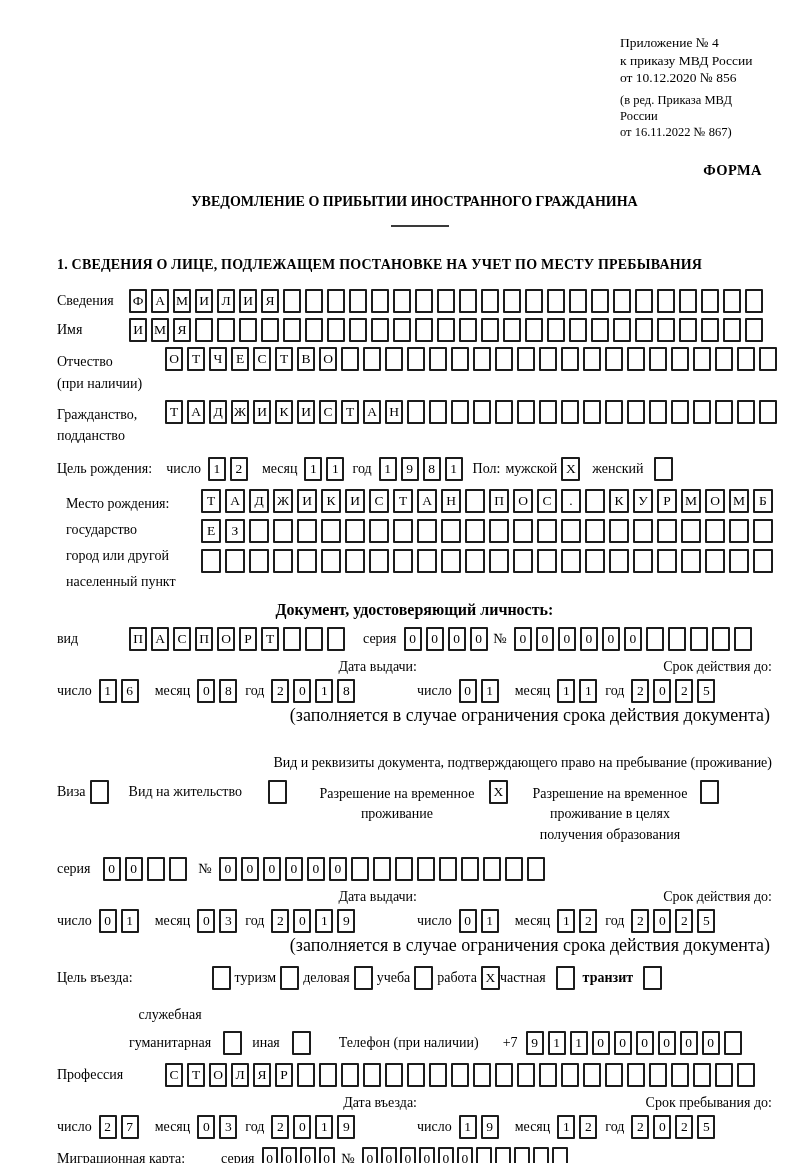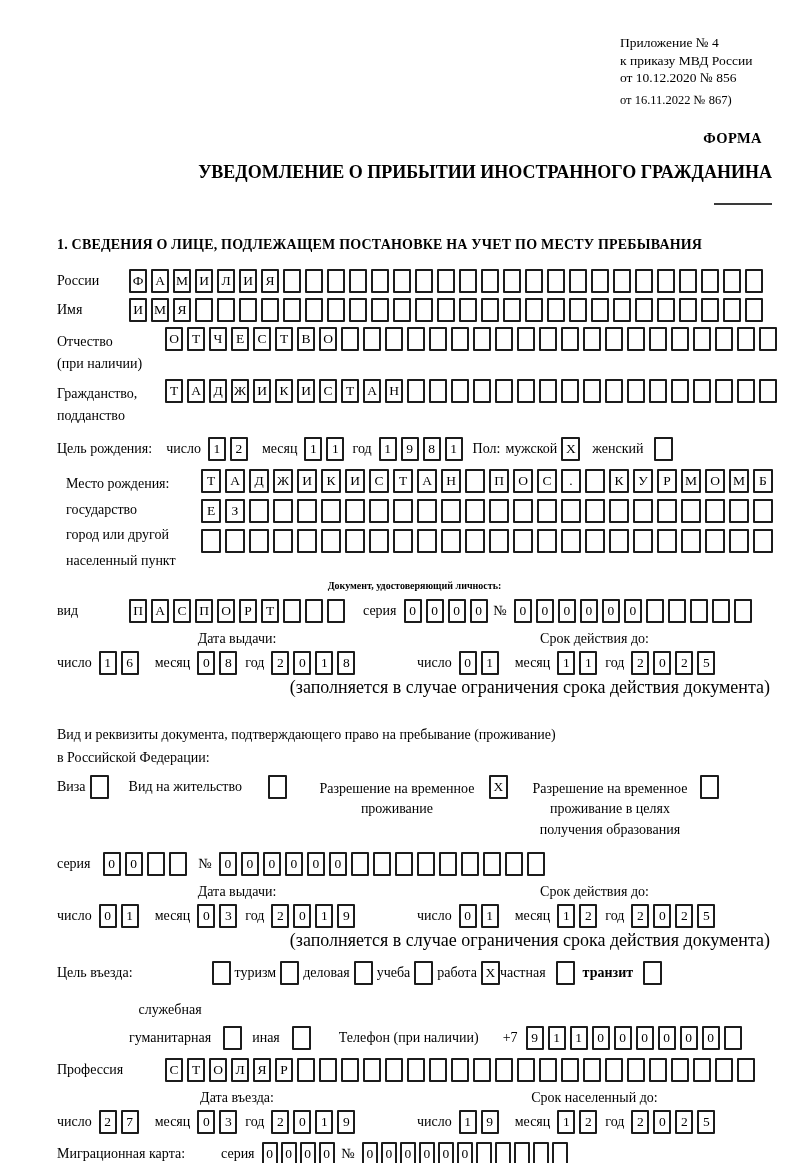--- a/index.html
+++ b/index.html
@@ -8,21 +8,21 @@
     width:800px; height:1163px; overflow:hidden;
     font-family:"Liberation Serif", serif; color:#000; font-size:14px;
   }
   .page { padding:34px 28px 10px 57px; width:800px; height:1163px; }
 
   
   .hdr-block { margin-left:563px; font-size:13.5px; line-height:1.3; }
   .hdr-edition { margin-top:5px; font-size:12.5px; line-height:1.3; }
   .form-label { text-align:right; font-weight:bold; font-size:14.5px; margin:22px 10px 0 0; letter-spacing:.4px; }
 
-  .title { text-align:right; font-weight:bold; font-size:18px; line-height:1.5; margin-top:12px; }
+  .title { text-align:center; font-weight:bold; font-size:14px; line-height:1.5; margin-top:12px; }
   .uline { display:inline-block; width:58px; border-bottom:2px solid #3a3a3a; height:13px; margin-left:10px; }
 
   .sec-heading { font-weight:bold; font-size:14px; margin-top:24px; margin-bottom:16px; letter-spacing:.2px; }
 
   
   .frow { display:flex; align-items:flex-start; margin-bottom:5px; }
   .lbl { padding-top:4px; flex:none; }
   .w72 { width:72px; } .w108 { width:108px; } .w135 { width:135px;margin-left:9px; }
   .cells { display:inline-flex; flex:none; }
   .cell {
@@ -30,66 +30,67 @@
     margin-right:4px; text-align:center; font-size:13.5px; line-height:20px; background:#fff; flex:none;
   }
   .c24 .cell { width:20px; }
   .c20 .cell { width:16px; margin-right:3px; }
   .cb {
     display:inline-block; width:19px; height:24px; border:2px solid #1c1c1c; border-radius:1px;
     text-align:center; font-size:13.5px; line-height:20px; flex:none; margin:0 4px;
   }
   .two { line-height:1.55; }
 
-  .doc-heading { text-align:center; font-weight:bold; font-size:10px; margin:6px 0 8px 0; }
+  .doc-heading { text-align:center; font-weight:bold; font-size:16px; margin:6px 0 8px 0; }
 
   .dates-pair { display:flex; margin-top:8px; }
   .dgroup { }
   .dg-left { width:360px; }
   .dg-right { flex:1; }
-  .dheading { text-align:center; font-size:14px; margin-bottom:4px; }
+  .dheading { text-align:right; font-size:14px; margin-bottom:4px; }
   .dfields { display:flex; align-items:flex-start; }
   .dlbl { padding:4px 7px 0 0; flex:none; }
   .note-right { text-align:right; font-size:18px; margin:2px 2px 10px 0; }
 
-  .intro { margin-top:26px; line-height:1.6; }
+  .intro { margin-top:26px; line-height:1.6;text-align:right; }
 
   .opts-row { display:flex; align-items:flex-start; margin-top:6px; margin-bottom:12px; }
   .opt { display:flex; align-items:flex-start; }
   .opt-label { padding-top:4px; }
   .opt-center { text-align:center; line-height:1.45; padding-top:4px; }
 
   .purpose-line { display:flex; align-items:flex-start; margin-bottom:8px; }
   .purpose-line .lbl2 { padding-top:4px; flex:none; }
 </style>
 </head>
 <body>
 
 <div class="page">
 
   <div class="hdr-block">
     <div>Приложение № 4</div>
     <div>к приказу МВД России</div>
     <div>от 10.12.2020 № 856</div>
     <div class="hdr-edition">
+      <div>(в ред. Приказа МВД России</div>
       <div>от 16.11.2022 № 867)</div>
     </div>
   </div>
 
   <div class="form-label">ФОРМА</div>
 
   <div class="title">
     <div>УВЕДОМЛЕНИЕ О ПРИБЫТИИ ИНОСТРАННОГО ГРАЖДАНИНА</div>
     <div><span class="uline"></span></div>
   </div>
 
   <div class="sec-heading">1. СВЕДЕНИЯ О ЛИЦЕ, ПОДЛЕЖАЩЕМ ПОСТАНОВКЕ НА УЧЕТ ПО МЕСТУ ПРЕБЫВАНИЯ</div>
 
   <div class="frow">
-    <span class="lbl w72">России</span>
+    <span class="lbl w72">Сведения</span>
     <span class="cells">
         <span class="cell">Ф</span>
         <span class="cell">А</span>
         <span class="cell">М</span>
         <span class="cell">И</span>
         <span class="cell">Л</span>
         <span class="cell">И</span>
         <span class="cell">Я</span>
         <span class="cell"></span>
         <span class="cell"></span>
@@ -422,21 +423,20 @@
             <span class="cell">2</span>
             <span class="cell">5</span>
           </span>
       </div>
     </div>
   </div>
   <div class="note-right">(заполняется в случае ограничения срока действия документа)</div>
 
   <div class="intro">
     <div>Вид и реквизиты документа, подтверждающего право на пребывание (проживание)</div>
-    <div>в Российской Федерации:</div>
   </div>
 
   <div class="opts-row">
     <span class="opt">
       <span class="opt-label">Виза</span>
       <span class="cb"></span>
     </span>
     <span class="opt" style="margin-left:16px;">
       <span class="opt-label">Вид на жительство</span>
       <span class="cb" style="margin-left:26px;"></span>
@@ -623,21 +623,21 @@
         <span class="dlbl" style="padding-left:4px;">год</span>
         <span class="cells">
             <span class="cell">2</span>
             <span class="cell">0</span>
             <span class="cell">1</span>
             <span class="cell">9</span>
           </span>
       </div>
     </div>
     <div class="dgroup dg-right">
-      <div class="dheading">Срок населенный до:</div>
+      <div class="dheading">Срок пребывания до:</div>
       <div class="dfields">
         <span class="dlbl">число</span>
         <span class="cells">
             <span class="cell">1</span>
             <span class="cell">9</span>
           </span>
         <span class="dlbl" style="padding-left:12px;">месяц</span>
         <span class="cells">
             <span class="cell">1</span>
             <span class="cell">2</span>

